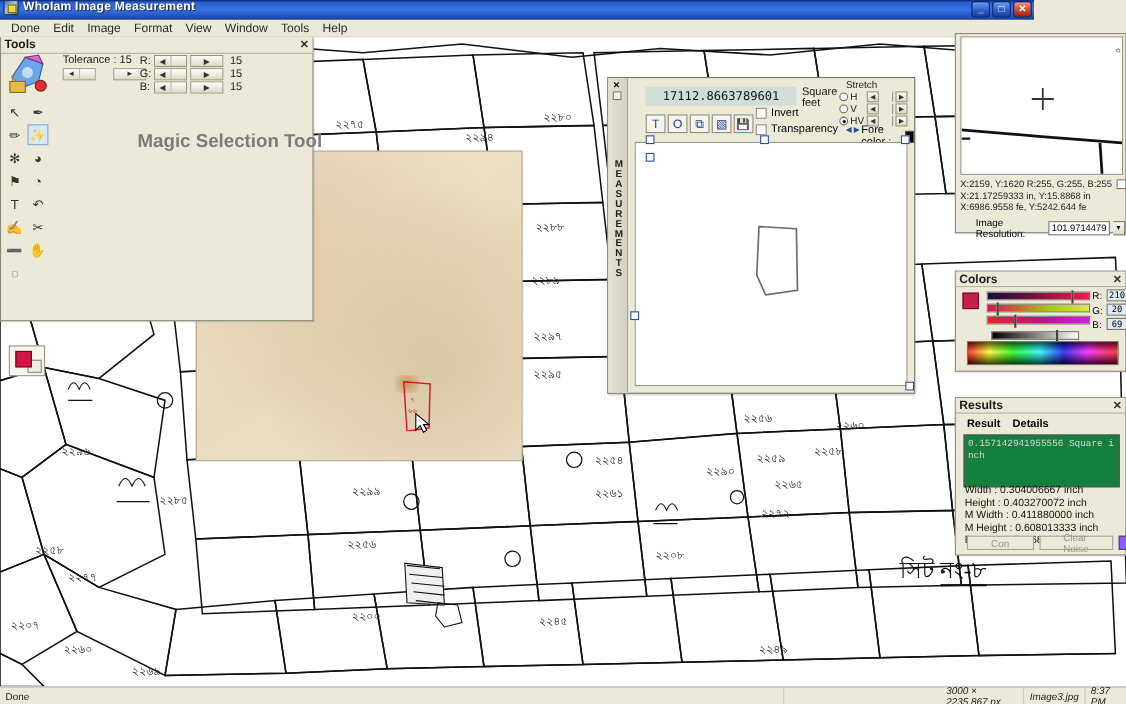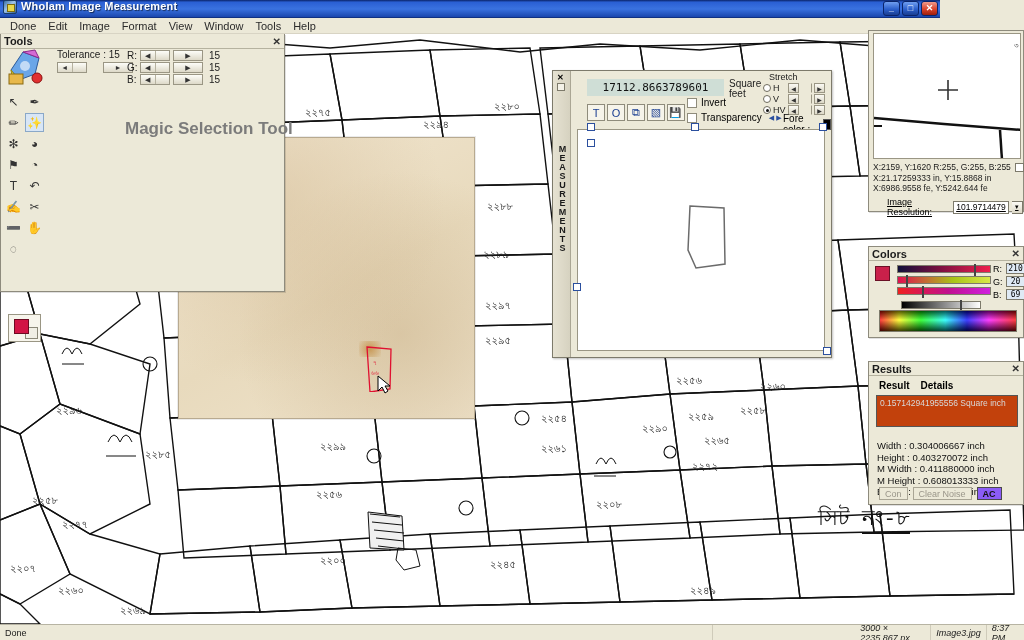--- a/index.html
+++ b/index.html
@@ -57,21 +57,21 @@
   .menubar .mi { padding:1px 6px; color:#2b2b2b; font-size:11px; cursor:default; }
 
   
   .canvas-area {
     position:absolute; left:0; top:34px; width:1024px; height:590px;
     background:#ffffff; overflow:hidden;
   }
   .map-svg { position:absolute; left:0; top:0; }
   .bengali-label{
     position:absolute; left:818px; top:468px;
-    font-family:Liberation Mono, monospace; font-size:21px; color:#111;
+    font-family:Liberation Serif, serif; font-size:21px; color:#111;
   }
   .bengali-label .ul{ border-bottom:2px solid #111; padding-bottom:1px; }
 
   
   .scan-window{
     position:absolute; left:178px; top:103px; width:297px; height:282px;
     background:#efe4cf; overflow:hidden; border:1px solid #b8aa90;
     box-shadow:0 0 0 1px rgba(0,0,0,.08);
   }
   .scan-window .paper{
@@ -204,21 +204,21 @@
   }
   .handle{ position:absolute; width:8px;height:8px;background:#fff;border:1px solid #2b4f9e; }
 
   
   #preview-panel{ left:868px; top:30px; width:156px; height:182px; background:#ece9d8;}
   .preview-canvas{
     position:absolute; left:4px; top:2px; width:148px; height:126px;
     background:#fff; border:1px solid #9a9684; overflow:hidden;
   }
   .coord-lines{ position:absolute; left:4px; top:131px; width:150px; font-size:8.5px; color:#1b1b1b; line-height:10.5px;}
-  .res-row{ position:absolute; left:18px; top:166px; display:flex; align-items:center; gap:3px; font-size:9px;text-decoration:underline;}
+  .res-row{ position:absolute; left:18px; top:166px; display:flex; align-items:center; gap:3px; font-size:9px;}
   .combo{
     width:63px;height:13px;border:1px solid #7d7a6b;background:#fff;
     display:flex;align-items:center; font-size:8.5px; padding-left:2px; overflow:hidden; white-space:nowrap;
   }
   .combo-arrow{
     width:13px;height:13px;border:1px solid #7d7a6b;border-left:none;
     background:linear-gradient(180deg,#fbfaf4,#dcd8c7);
     display:flex;align-items:center;justify-content:center;font-size:7px;
   }
   .rgb-chk{ position:absolute; left:146px; top:132px; width:9px;height:9px;border:1px solid #7d7a6b;background:#fff;}
@@ -248,31 +248,31 @@
   }
   .spectrum:after{
     content:''; position:absolute; inset:0;
     background:linear-gradient(180deg, rgba(0,0,0,.65), rgba(255,255,255,.25) 45%, rgba(0,0,0,.75));
   }
 
   
   #results-panel{ left:868px; top:341px; width:156px; height:144px;margin-top:20px; }
   .res-tabs{ position:absolute; left:10px; top:18px; display:flex; gap:11px; font-size:10px; font-weight:bold; }
   .res-out{
-    position:absolute; left:7px; top:33px; width:142px; height:32px;
-    background:#c2410c; color:#d8d8d8;
-    font-family:Liberation Sans, sans-serif; font-size:8.5px;
+    position:absolute; left:7px; top:33px; width:142px; height:48px;
+    background:#15803d; color:#d8d8d8;
+    font-family:Liberation Mono, monospace; font-size:8.5px;
     padding:2px 3px; line-height:11px; word-break:break-all;
     border:1px solid #555;
   }
   .res-list{ position:absolute; left:8px; top:78px; font-size:9.5px; line-height:11.5px; color:#111; }
   .res-btns{ position:absolute; left:10px; top:125px; display:flex; gap:5px; align-items:center; }
   .rb{
     height:13px; border:1px solid #a9a595; background:#ece9d8;
-    font-size:9px; color:#9a968a; display:flex;align-items:center;justify-content:center; padding:0 5px;
+    font-size:9px; color:#9a968a; display:flex;align-items:center;justify-content:center; padding:0 21px;
   }
   .rb.on{ color:#111; border-color:#4a4a4a; background:#8b5cf6; font-weight:bold; }
 
   
   .statusbar{
     position:absolute; left:0; bottom:0; width:1024px; height:16px;
     background:#ece9d8; border-top:1px solid #b7b4a3;
     display:flex; align-items:flex-start; font-size:9px; color:#1b1b1b;
   }
   .sb-cell{ padding:0 5px; height:100%; display:flex; align-items:center; border-right:1px solid #cfcbba;}

